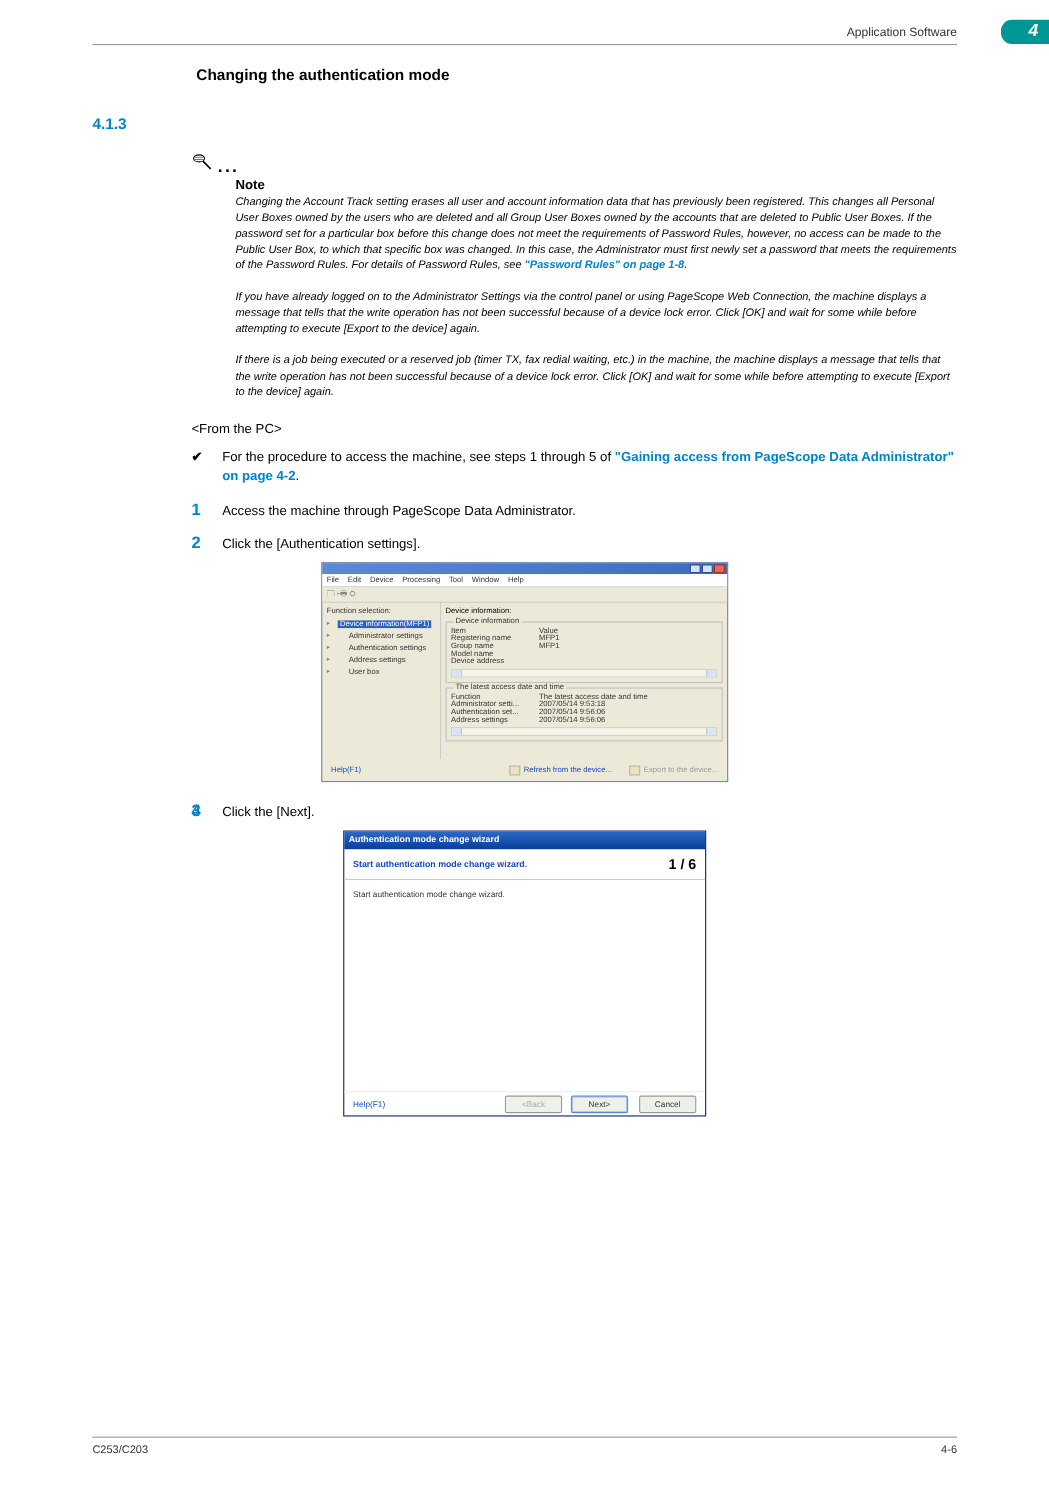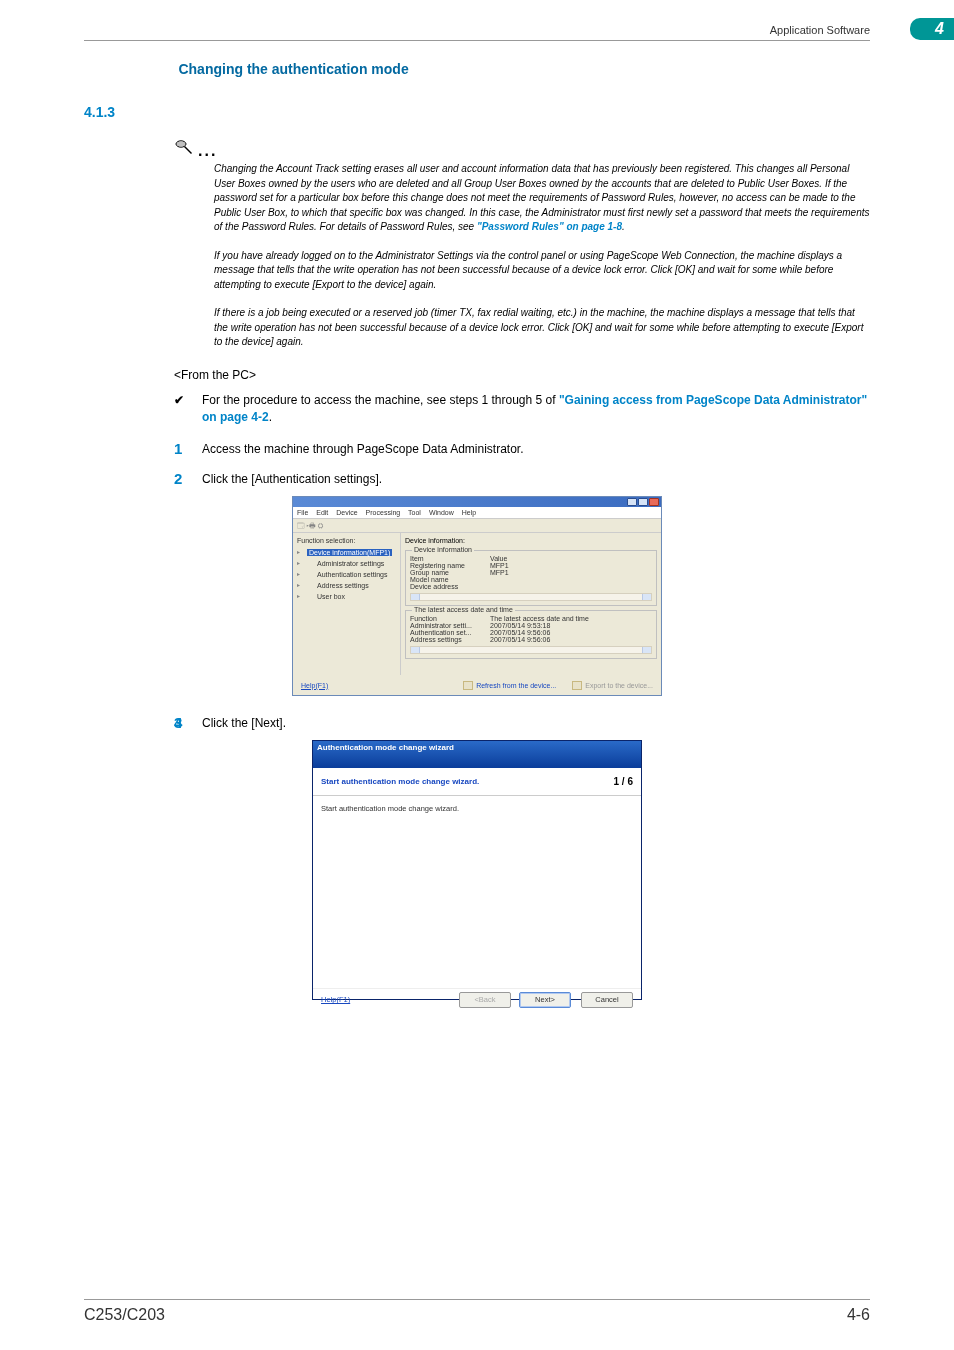--- a/index.html
+++ b/index.html
@@ -64,21 +64,21 @@
   .sec-number {
     color: #0084c8;
     font-weight: bold;
     font-size: 14px;
     display: inline-block;
     width: 90px;
     vertical-align: top;
     margin-top: 44px;
   }
   .sec-title {
-    color: #0369a1;
+    color: #000000;
     font-weight: bold;
     font-size: 14px;
   }
   .note-block {
     margin-left: 90px;
     margin-top: 18px;
   }
   .note-icon {
     display: inline-block;
     vertical-align: bottom;
@@ -222,52 +222,52 @@
   .win1-scroll::before { content:""; position:absolute; left:0; top:0; width:8px; height:100%; background:#d9e5f7; border-right:1px solid #b9c9e5;}
   .win1-scroll::after { content:""; position:absolute; right:0; top:0; width:8px; height:100%; background:#d9e5f7; border-left:1px solid #b9c9e5;}
   .win1-footer {
     height:20px;
     display:flex;
     align-items:center;
     padding:0 8px;
     justify-content:space-between;
     font-size:7px;
   }
-  .win1-help { color:#1848c0; text-decoration:underline;}
+  .win1-help { color:#1848c0; }
   .win1-btn { display:inline-flex; align-items:center; color:#999;}
   .win1-btn.active { color:#1848c0;}
   .win1-btn-icon { width:10px; height:9px; background:#e8e2c9; border:1px solid #c8b880; margin-right:3px;}
   
   .win2 {
     width: 330px;
     height: 260px;
     background:#fff;
     font-size: 7.5px;
     position:relative;
     border:1px solid #0a246a;
   }
   .win2-titlebar {
-    height:27px;
+    height:16px;
     background: linear-gradient(to bottom,#2a6ac8,#0a3d9a);
     color:#fff;
     font-weight:bold;
     font-size:8px;
     line-height:14px;
     padding-left:4px;
   }
   .win2-head {
     height:28px;
     border-bottom:1px solid #ccc;
     display:flex;
     justify-content:space-between;
     align-items:center;
     padding:0 8px;
   }
   .win2-head-left { color:#1848c0; font-weight:bold; font-size:8px;}
-  .win2-head-right { font-weight:bold; font-size:10px;}
+  .win2-head-right { font-weight:bold; font-size:13px;}
   .win2-body {
     height: 192px;
     padding:8px;
     color:#333;
   }
   .win2-footer {
     height:22px;
     border-top:1px solid #eee;
     display:flex;
     align-items:center;
@@ -286,21 +286,21 @@
   }
   .btn2.disabled { color:#aaa; }
   .btn2.primary { border:1px solid #5a8ad6; box-shadow:0 0 0 1px #b0c8f0 inset;}
   .page-footer {
     position:absolute;
     bottom:26px;
     left:84px;
     right:84px;
     display:flex;
     justify-content:space-between;
-    font-size:16px;
+    font-size:10px;
     color:#333;
     border-top:1px solid #999;
     padding-top:6px;
   }
 </style>
 </head>
 <body>
 
 <div class="page">
 
@@ -317,20 +317,21 @@
     </div>
 
     <div class="note-block">
       <span class="note-icon">
         <svg width="22" height="18" viewBox="0 0 22 18">
           <ellipse cx="7" cy="6" rx="5" ry="3.2" fill="none" stroke="#000" stroke-width="1"></ellipse>
           <path d="M11 8 L18 15 L17 16 L10 9 Z" fill="#000"></path>
           <path d="M3 5 L11 5 M3 7 L11 7" stroke="#000" stroke-width="0.5"></path>
         </svg>
       </span><span class="note-dots">...</span>
+      <div class="note-label">Note</div>
       <div class="note-para">
         <span>Changing the Account Track setting erases all user and account information data that has previously been registered. This changes all Personal User Boxes owned by the users who are deleted and all Group User Boxes owned by the accounts that are deleted to Public User Boxes. If the password set for a particular box before this change does not meet the requirements of Password Rules, however, no access can be made to the Public User Box, to which that specific box was changed. In this case, the Administrator must first newly set a password that meets the requirements of the Password Rules. For details of Password Rules, see </span><span class="link-text">"Password Rules" on page 1-8</span><span>.</span>
       </div>
       <div class="note-para">If you have already logged on to the Administrator Settings via the control panel or using PageScope Web Connection, the machine displays a message that tells that the write operation has not been successful because of a device lock error. Click [OK] and wait for some while before attempting to execute [Export to the device] again.</div>
       <div class="note-para">If there is a job being executed or a reserved job (timer TX, fax redial waiting, etc.) in the machine, the machine displays a message that tells that the write operation has not been successful because of a device lock error. Click [OK] and wait for some while before attempting to execute [Export to the device] again.</div>
     </div>
 
     <div class="subhead">&lt;From the PC&gt;</div>
 
     <div class="check-line">

